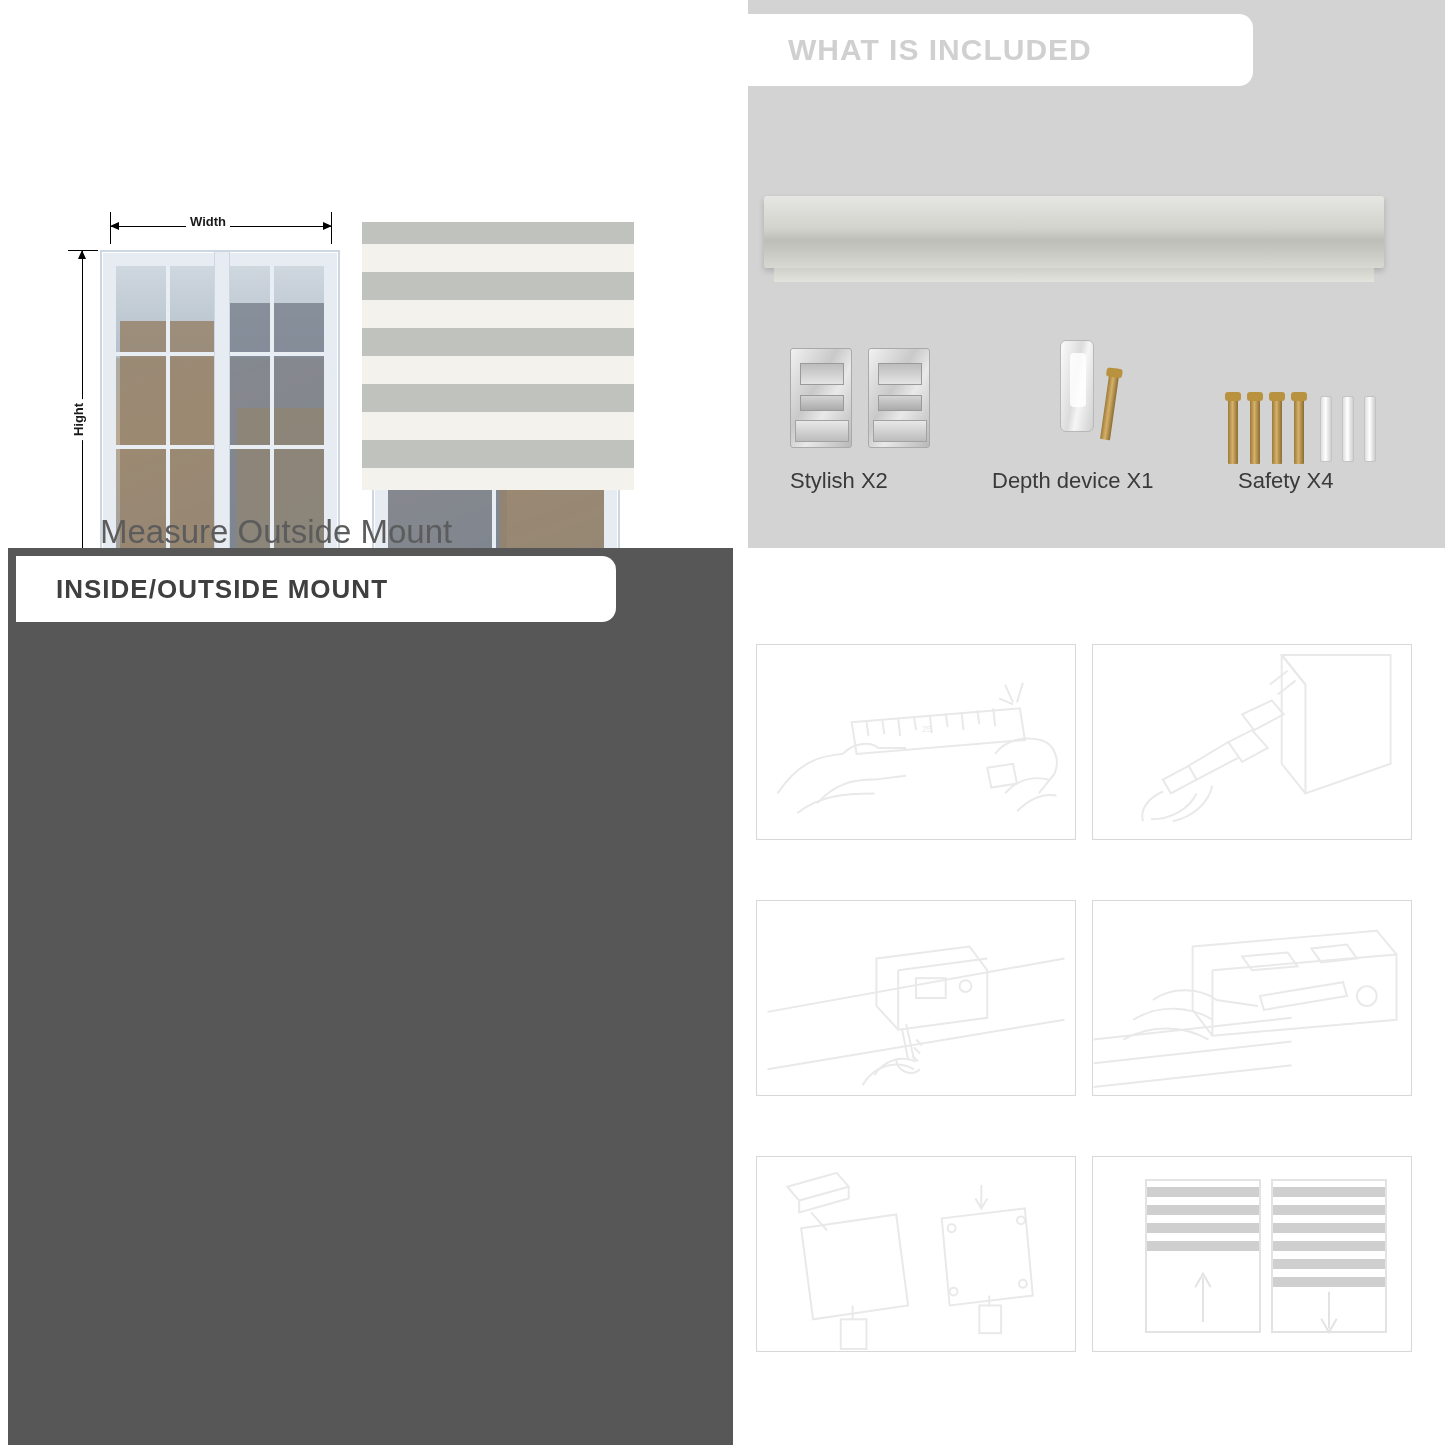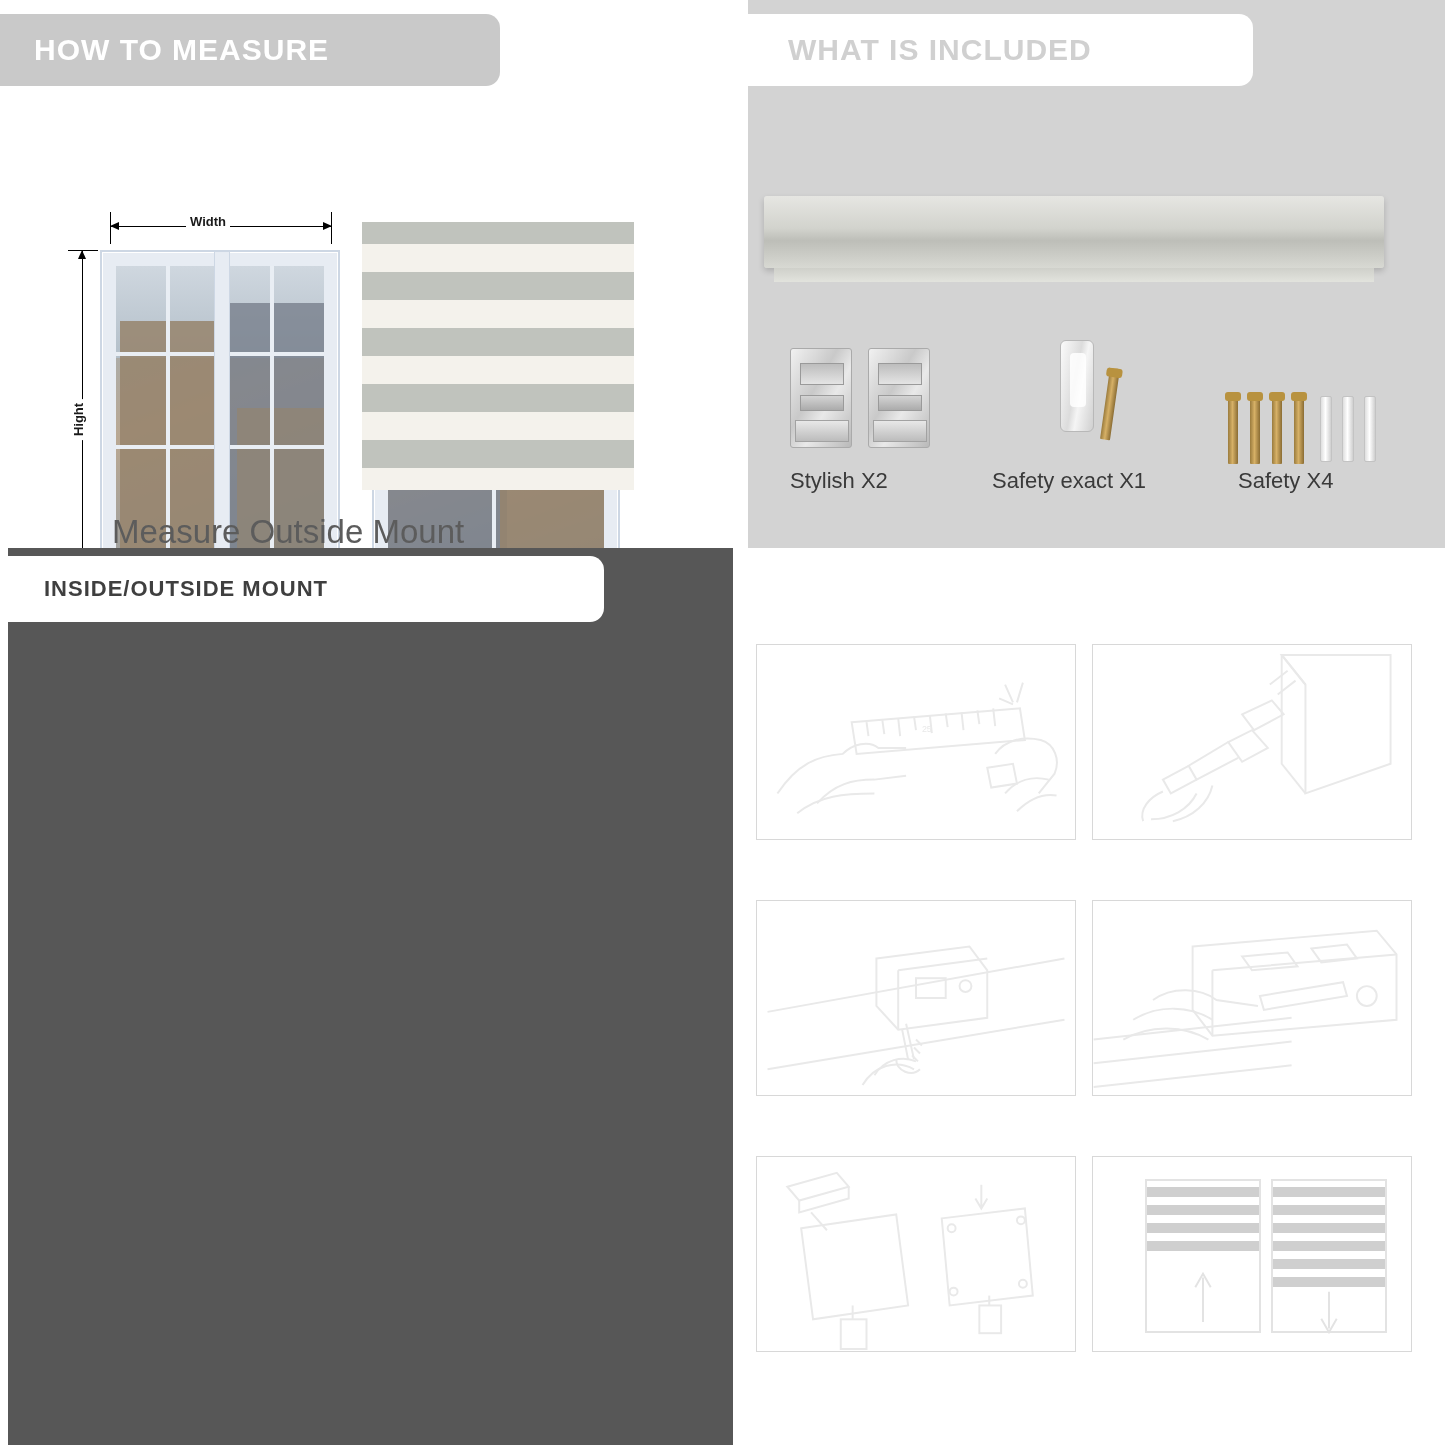--- a/index.html
+++ b/index.html
@@ -94,21 +94,20 @@
   
   .blind-wrap { position:absolute; overflow:hidden; }
   .blind-band-dark { position:absolute; left:0; right:0; background:#c0c3bd; }
   .blind-band-light { position:absolute; left:0; right:0; background:#f4f2ec; }
 
   .headline {
     position:absolute;
     font-size:33px;
     color:#5c5c5c;
     font-weight:normal;
-    padding-left:12px;
   }
   .bodyline {
     position:absolute;
     font-size:25px;
     color:#9a9a9a;
   }
 
   .warn-box { position:absolute; left:100px; top:1320px; width:560px; height:110px; }
   .warn-tri {
     position:absolute; left:0; top:10px; width:0; height:0;
@@ -220,22 +219,22 @@
     background:linear-gradient(90deg,#dedede,#ffffff 45%,#cfcfcf);
     border:1px solid #c3c3c3; border-radius:2px;
   }
 
   
   .mount-panel {
     position:absolute; left:8px; top:548px; width:725px; height:897px;
     background:#575757;
   }
   #mountBanner {
-    position:absolute; left:4px; top:556px; width:600px; height:66px;
-    font-size:22px; color:#3f3f3f;
+    position:absolute; left:16px; top:556px; width:600px; height:66px;
+    font-size:26px; color:#3f3f3f;
   }
   .step-card {
     position:absolute;
     border:1px solid #d8d8d8;
     background:transparent;
   }
   .step-num {
     position:absolute; left:10px; top:8px;
     font-size:26px; color:#ffffff; font-weight:bold;
   }
@@ -254,21 +253,20 @@
   }
   .sub5-band { position:absolute; left:0; right:0; background:#cfcfcf; }
 </style>
 </head>
 <body>
 
 <div class="page">
 
   <div class="left-col">
 
-    <div class="banner" id="howToMeasureBanner">HOW TO MEASURE</div>
 
     <div class="diagram" style="left:0;top:100px;width:712px;height:410px;">
 
       <div class="arrow-h" style="left:110px;top:126px;width:222px;"></div>
       <div class="tick" style="left:110px;top:112px;width:1px;height:32px;"></div>
       <div class="tick" style="left:331px;top:112px;width:1px;height:32px;"></div>
       <div class="dim-label" style="left:186px;top:114px;">Width</div>
 
       <div class="arrow-v" style="left:82px;top:150px;height:340px;"></div>
       <div class="tick" style="left:68px;top:150px;width:30px;height:1px;"></div>
@@ -399,21 +397,21 @@
   </div>
   <div class="bracket" style="left:868px;top:348px;">
     <div class="slot"></div>
     <div class="slot2"></div>
     <div class="foot"></div>
   </div>
   <div class="part-label" style="left:790px;top:468px;">Stylish X2</div>
 
   <div class="safety" style="left:1060px;top:340px;"></div>
   <div class="screw" style="left:1105px;top:368px;transform:rotate(8deg);"></div>
-  <div class="part-label" style="left:992px;top:468px;">Safety exact X1</div>
+  <div class="part-label" style="left:992px;top:468px;">Depth device X1</div>
 
   <div class="screw" style="left:1228px;top:392px;"></div>
   <div class="screw" style="left:1250px;top:392px;"></div>
   <div class="screw" style="left:1272px;top:392px;"></div>
   <div class="screw" style="left:1294px;top:392px;"></div>
   <div class="anchor" style="left:1320px;top:396px;"></div>
   <div class="anchor" style="left:1342px;top:396px;"></div>
   <div class="anchor" style="left:1364px;top:396px;"></div>
   <div class="part-label" style="left:1238px;top:468px;">Safety X4</div>
 

